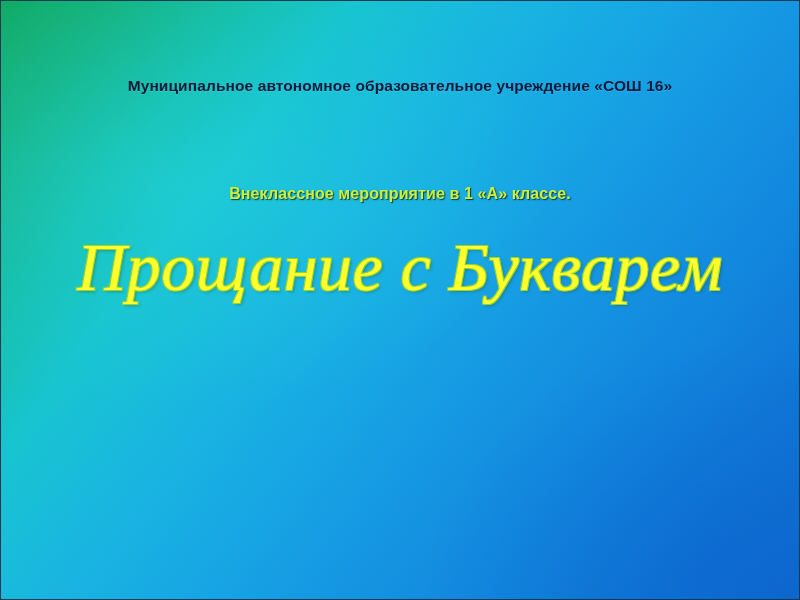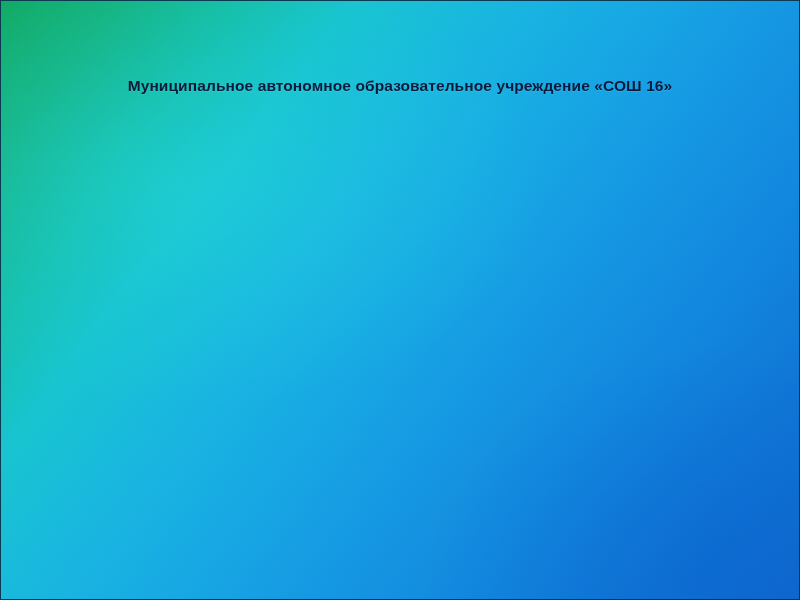--- a/index.html
+++ b/index.html
@@ -106,16 +106,18 @@
     text-shadow: 0 1px 0 rgba(255, 255, 255, 0.08);
   }
 </style>
 </head>
 <body>
 
 <div id="slide">
 
   <div class="layer" id="org-line">Муниципальное автономное образовательное учреждение «СОШ 16»</div>
 
+  <div class="layer" id="event-line">Внеклассное мероприятие в 1 «А» классе.</div>
 
+  <h1 class="layer" id="main-title" style="margin:0;">Прощание с Букварем</h1>
 
 
 </div>
 
 </body></html>

